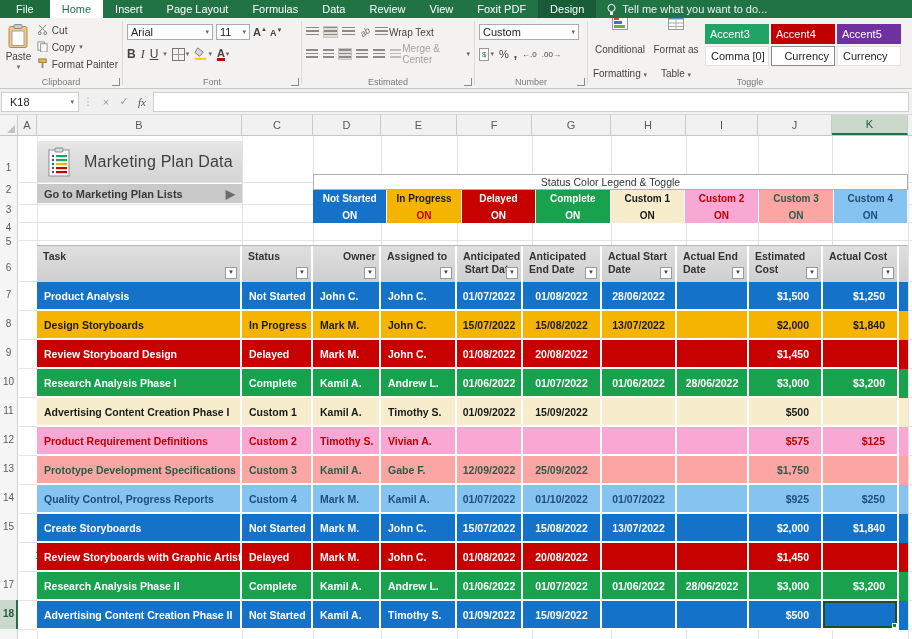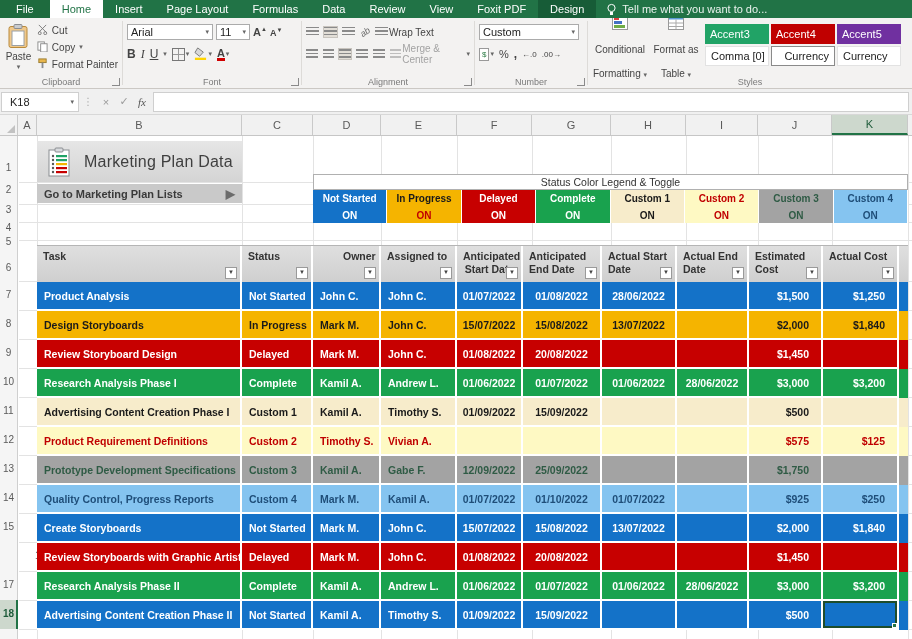--- a/index.html
+++ b/index.html
@@ -99,22 +99,22 @@
   .c1{width:205px;}.c2{width:71px;}.c3{width:68px;padding-left:30px;}.c4{width:76px;}.c5{width:66px;text-align:center;}
   .c6{width:79px;}.c7{width:75px;}.c8{width:72px;}.c9{width:74px;}.c10{width:76px;}
   .al{justify-content:flex-start;padding-left:7px;}
   .ac{justify-content:center;}
   .ar{justify-content:flex-end;padding-right:12px;}
   .row-blue{background:#1472C8;color:#fff;}
   .row-gold{background:#F5B400;color:#1A1A1A;}
   .row-red{background:#C70000;color:#fff;}
   .row-green{background:#19A24E;color:#fff;}
   .row-cream{background:#F7ECCB;color:#1A1A1A;}
-  .row-pink{background:#fef9c3;color:#C00000;}
-  .row-mint{background:#a3a3a3;color:#2F5B45;}
+  .row-pink{background:#f9a8d4;color:#C00000;}
+  .row-mint{background:#fca5a5;color:#2F5B45;}
   .row-sky{background:#85C4F0;color:#1F4E79;}
   .on-gold{color:#C00000 !important;}
   .selcell{box-shadow:inset 0 0 0 2px #1E4D2B;}
   .selcell::after{content:'';position:absolute;right:0;bottom:0;width:5px;height:5px;background:#217346;border:1px solid #fff;box-sizing:border-box;}
 </style>
 </head>
 <body>
 
 <div class="app">
 
@@ -241,21 +241,21 @@
         <span class="bars"></span>
         <span class="bars on-ic"></span>
         <span class="bars"></span>
         <span class="bars"></span>
         <span class="fbtnc gray">
             <span class="bars" style="opacity:.5"></span>
             <span>Merge &amp; Center</span>
             <span class="dd">▾</span>
           </span>
       </div>
-      <div class="glabel">Alignment</div>
+      <div class="glabel">Estimated</div>
       <span class="dlg"></span>
     </div>
 
     <div class="gsep"></div>
 
     <div class="group" style="width:112px;">
       <div class="fontrow">
         <div class="combo" style="width:100px;">
             <span>Custom</span>
             <span class="dd">▾</span>
@@ -302,21 +302,21 @@
         </div>
         <div class="gallery">
           <div class="gcell g-accent3">Accent3</div>
           <div class="gcell g-accent4">Accent4</div>
           <div class="gcell g-accent5">Accent5</div>
           <div class="gcell g-plain">Comma [0]</div>
           <div class="gcell g-plain g-sel">Currency</div>
           <div class="gcell g-plain">Currency</div>
         </div>
       </div>
-      <div class="glabel">Styles</div>
+      <div class="glabel">Toggle</div>
     </div>
   </div>
 
   <div class="fbar">
     <div class="namebox">
         <span>K18</span>
         <span class="dd">▾</span>
       </div>
     <span class="fdots">⋮</span>
     <span class="fxb">×</span>

